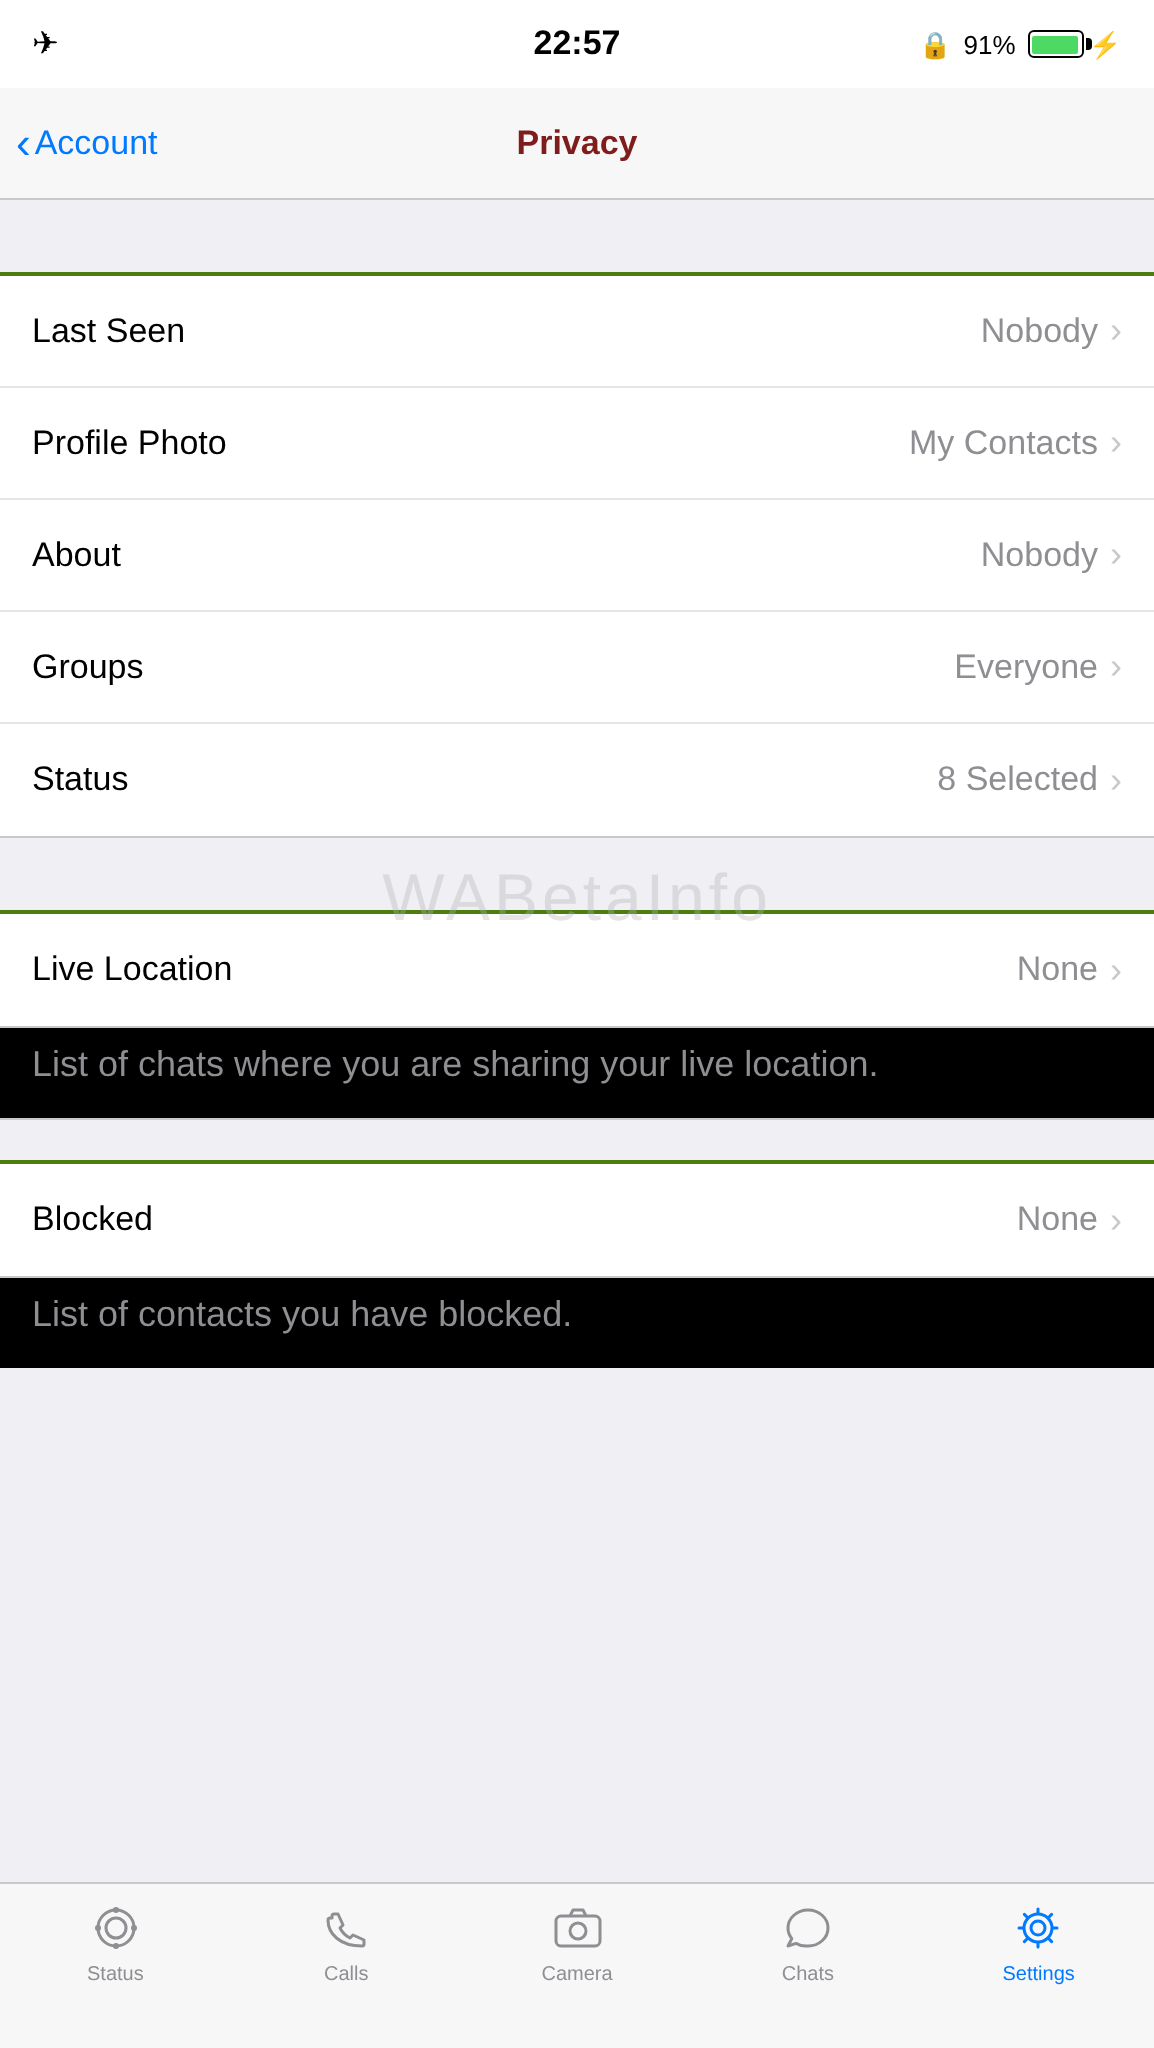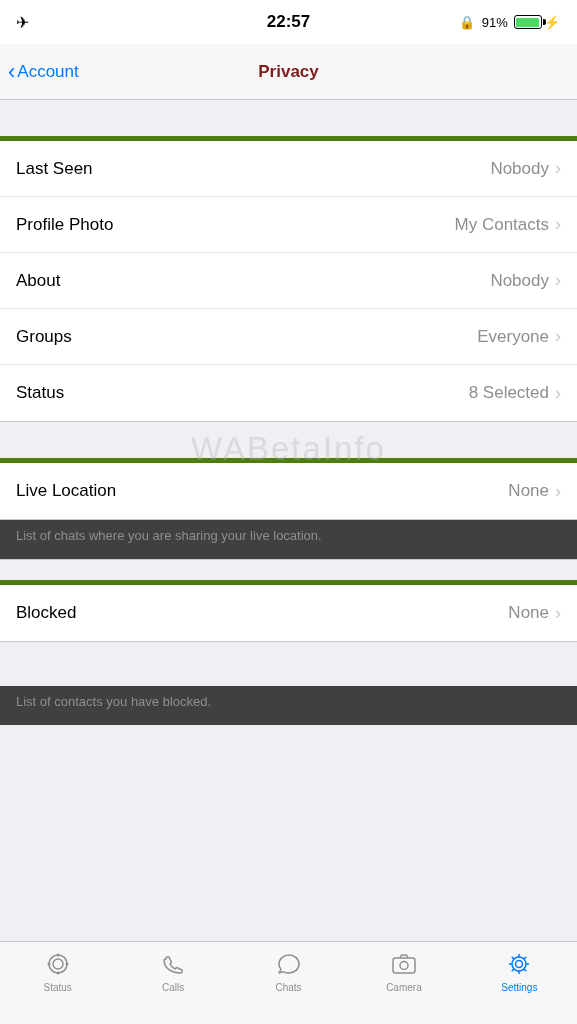--- a/index.html
+++ b/index.html
@@ -120,21 +120,21 @@
     }
 
     .section-spacer-small {
       height: 20px;
       background: #efeff4;
     }
 
     
     .list-group {
       background: #86efac;
-      border-top: 5px solid #4d7c0f;
+      border-top: 2px solid #4d7c0f;
       border-bottom: 1px solid #c8c7cc;
     }
 
     .list-item {
       display: flex;
       align-items: center;
       justify-content: space-between;
       padding: 12px 16px;
       min-height: 56px;
       background: #fff;
@@ -159,23 +159,23 @@
       color: #8e8e93;
     }
     .list-item-chevron {
       color: #c7c7cc;
       font-size: 18px;
       margin-left: 2px;
     }
 
     
     .list-sub-text {
-      background: #404040;
+      background: #000000;
       padding: 8px 16px 16px 16px;
-      font-size: 13px;
+      font-size: 18px;
       color: #8e8e93;
       border-bottom: 1px solid #c8c7cc;
     }
 
     
     .watermark {
       position: absolute;
       top: 430px;
       left: 50%;
       transform: translateX(-50%);
@@ -322,21 +322,21 @@
 
   <div class="list-group">
     <div class="list-item">
       <span class="list-item-label">Blocked</span>
       <div class="list-item-right">
         <span class="list-item-value">None</span>
         <span class="list-item-chevron">›</span>
       </div>
     </div>
   </div>
-  <div class="list-sub-text" style="border-bottom: none; margin-top: 44px;">List of contacts you have blocked.</div>
+  <div class="list-sub-text" style="border-bottom: none;">List of contacts you have blocked.</div>
 
 </div>
 
 <div class="tab-bar">
 
   <div class="tab-item">
     <svg class="tab-svg" viewBox="0 0 28 28" fill="none" xmlns="http://www.w3.org/2000/svg">
       <circle cx="14" cy="14" r="9" stroke="#8e8e93" stroke-width="1.5" fill="none"></circle>
       <circle cx="14" cy="14" r="5" stroke="#8e8e93" stroke-width="1.5" fill="none"></circle>
       <circle cx="14" cy="5" r="1.5" fill="#8e8e93"></circle>
@@ -349,34 +349,34 @@
 
   <div class="tab-item">
     <svg class="tab-svg" viewBox="0 0 28 28" fill="none" xmlns="http://www.w3.org/2000/svg">
       <path d="M7 8c0-.5.4-1 1-1h2l2.5 5.5-1.5 1.5c1 2 3 4 5 5l1.5-1.5L23 20v2c0 .6-.5 1-1 1C11 23 5 17 5 10c0-.5.4-1 1-1h1z" stroke="#8e8e93" stroke-width="1.5" fill="none" stroke-linejoin="round"></path>
     </svg>
     <span class="tab-label">Calls</span>
   </div>
 
   <div class="tab-item">
     <svg class="tab-svg" viewBox="0 0 28 28" fill="none" xmlns="http://www.w3.org/2000/svg">
-      <path d="M14 5C8.5 5 4 9 4 14c0 2 .7 3.8 1.9 5.3L4 23l4-1.3A10 10 0 0014 23c5.5 0 10-4 10-9S19.5 5 14 5z" stroke="#8e8e93" stroke-width="1.5" fill="none" stroke-linejoin="round"></path>
-    </svg>
-    <span class="tab-label">Chats</span>
-  </div>
-
-  <div class="tab-item">
-    <svg class="tab-svg" viewBox="0 0 28 28" fill="none" xmlns="http://www.w3.org/2000/svg">
       <rect x="3" y="8" width="22" height="15" rx="2.5" stroke="#8e8e93" stroke-width="1.5" fill="none"></rect>
       <circle cx="14" cy="15.5" r="4" stroke="#8e8e93" stroke-width="1.5" fill="none"></circle>
       <path d="M10 8l1.5-3h5L18 8" stroke="#8e8e93" stroke-width="1.5" fill="none" stroke-linejoin="round"></path>
     </svg>
     <span class="tab-label">Camera</span>
   </div>
 
+  <div class="tab-item">
+    <svg class="tab-svg" viewBox="0 0 28 28" fill="none" xmlns="http://www.w3.org/2000/svg">
+      <path d="M14 5C8.5 5 4 9 4 14c0 2 .7 3.8 1.9 5.3L4 23l4-1.3A10 10 0 0014 23c5.5 0 10-4 10-9S19.5 5 14 5z" stroke="#8e8e93" stroke-width="1.5" fill="none" stroke-linejoin="round"></path>
+    </svg>
+    <span class="tab-label">Chats</span>
+  </div>
+
   <div class="tab-item active">
     <svg class="tab-svg" viewBox="0 0 28 28" fill="none" xmlns="http://www.w3.org/2000/svg">
       <circle cx="14" cy="14" r="3.5" stroke="#007aff" stroke-width="1.5" fill="none"></circle>
       <path d="M14 4.5v2M14 21.5v2M4.5 14h2M21.5 14h2M7.2 7.2l1.4 1.4M19.4 19.4l1.4 1.4M7.2 20.8l1.4-1.4M19.4 8.6l1.4-1.4" stroke="#007aff" stroke-width="1.5" stroke-linecap="round"></path>
       <circle cx="14" cy="14" r="7" stroke="#007aff" stroke-width="1.5" fill="none"></circle>
     </svg>
     <span class="tab-label">Settings</span>
   </div>
 </div>
 

